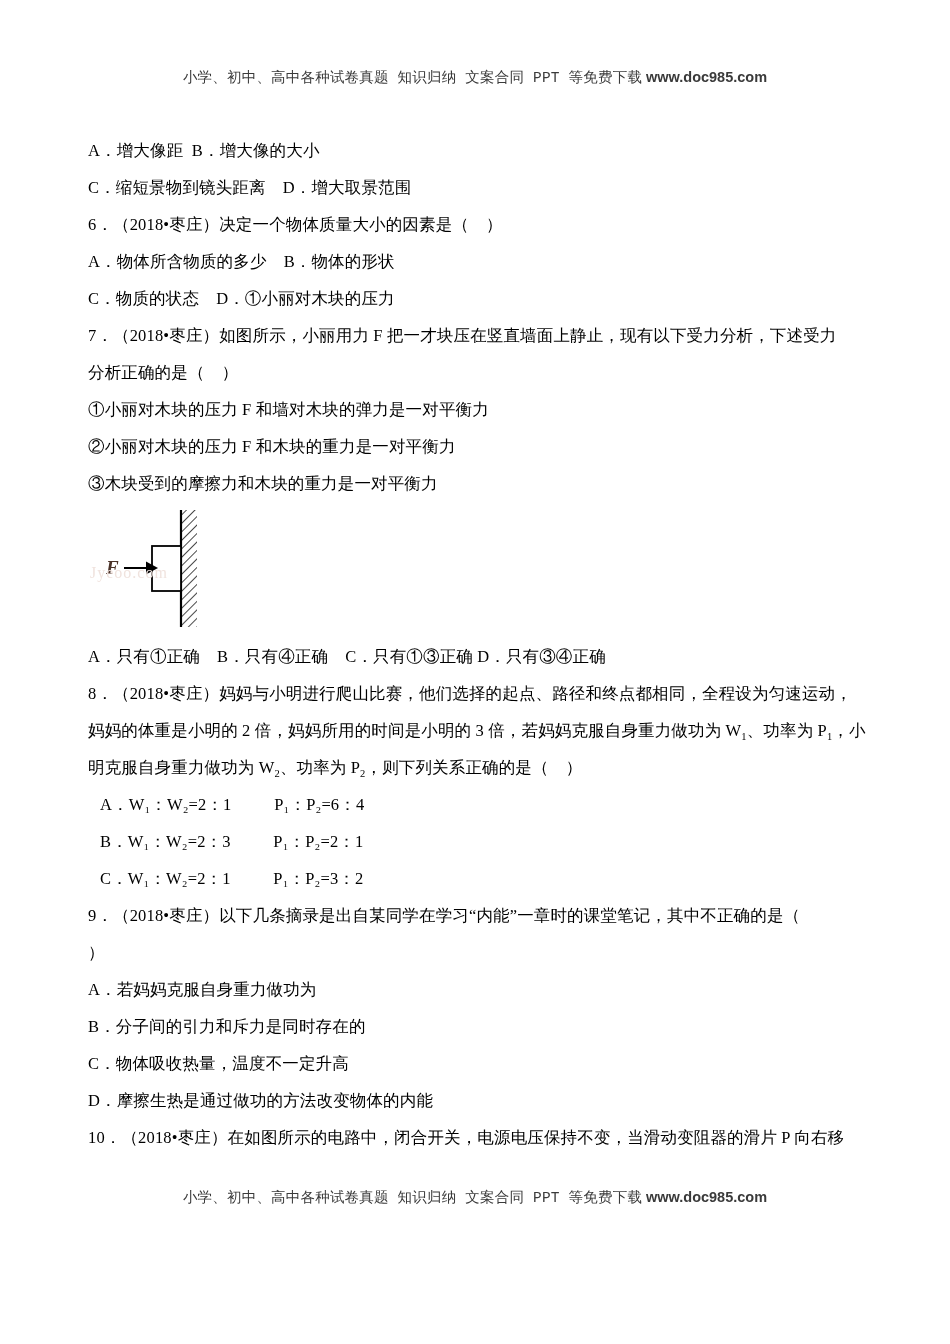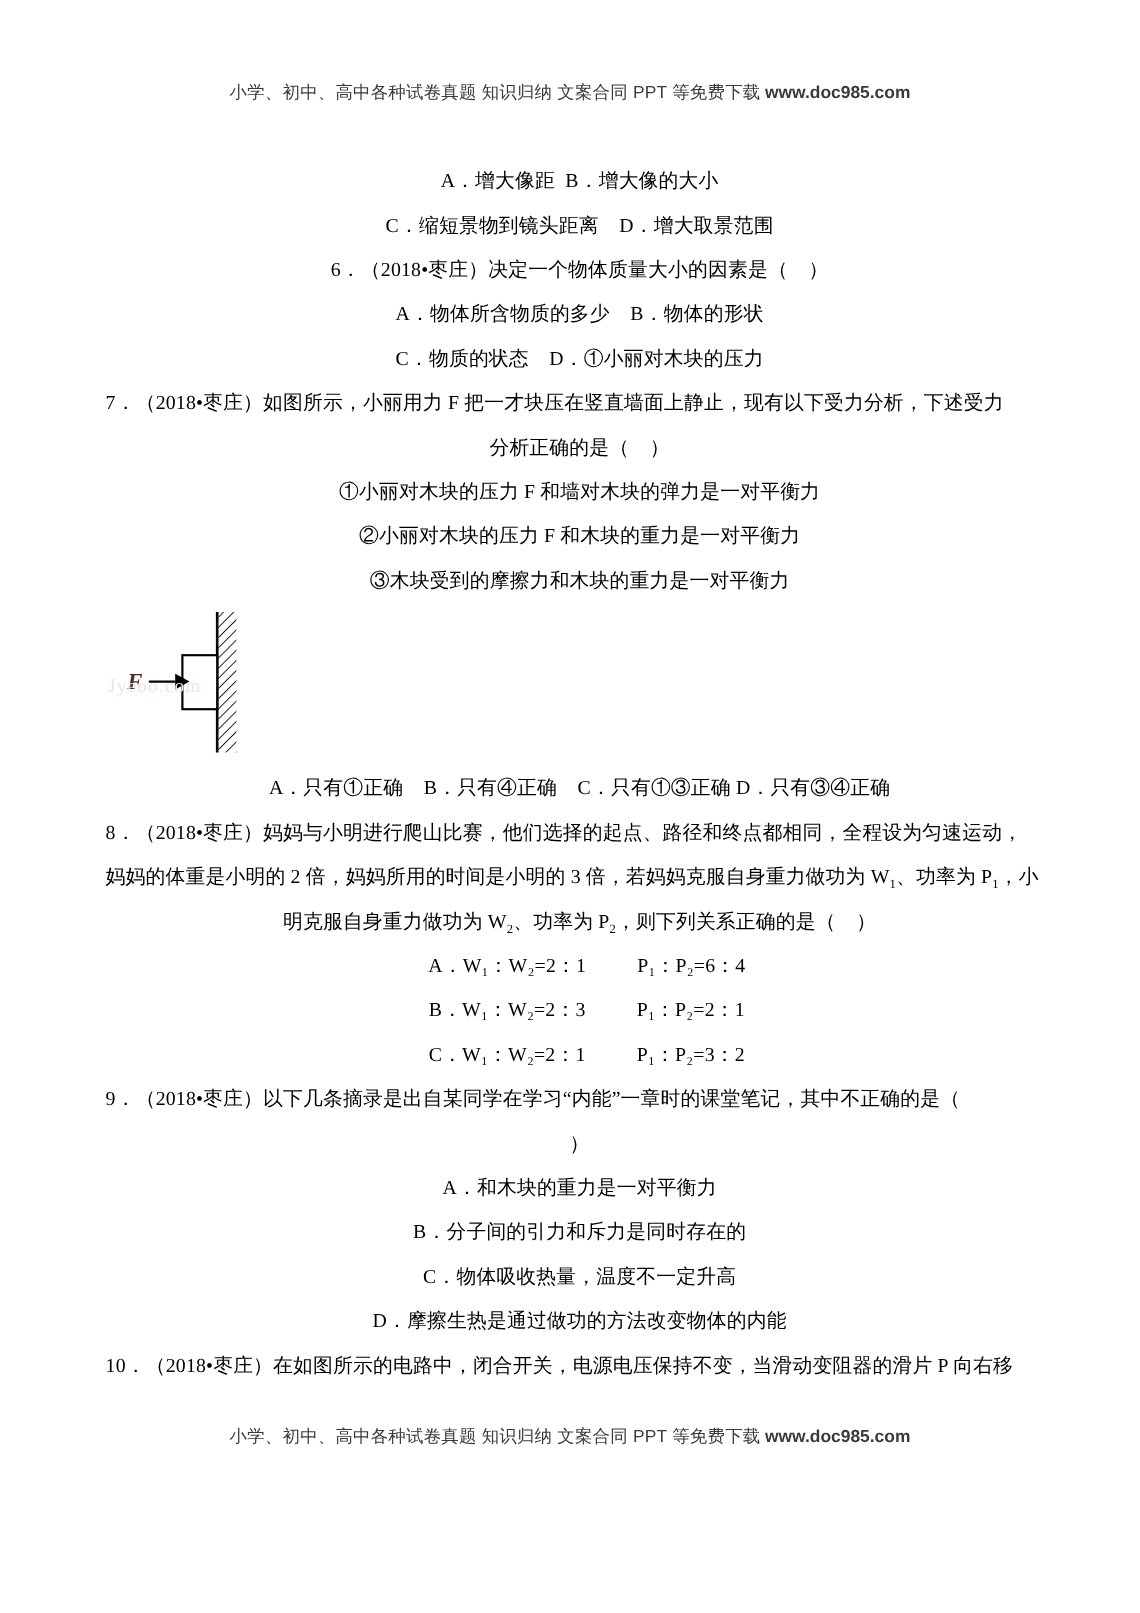--- a/index.html
+++ b/index.html
@@ -26,21 +26,21 @@
   .running-head {
     position: absolute;
     left: 0;
     width: 950px;
     text-align: center;
     font-size: 14.5px;
     color: #3a3a3a;
     letter-spacing: 0.2px;
     white-space: nowrap;
   }
-  .running-head .rh-text { font-family: Liberation Sans, sans-serif; }
+  .running-head .rh-text { font-family: Liberation Mono, monospace; }
   .running-head .rh-url {
     font-family: "Liberation Sans", "DejaVu Sans", sans-serif;
     font-weight: bold;
     letter-spacing: 0px;
   }
   #header-band { top: 68px; }
   #footer-band { top: 1188px; }
 
   
   .content {
@@ -48,21 +48,20 @@
     left: 88px;
     top: 132px;
     width: 790px;
   }
   .line {
     font-size: 16.5px;
     line-height: 37px;
     color: #000;
     white-space: pre-wrap;
     letter-spacing: 0.15px;
-    text-align: center;
   }
   .line.indent { padding-left: 12px; }
   .line.flow { text-align: justify; text-justify: inter-ideograph; }
   sub {
     font-size: 10.5px;
     vertical-align: sub;
     line-height: 0;
   }
 
   
@@ -142,21 +141,21 @@
 
     <div class="line flow">8．（2018•枣庄）妈妈与小明进行爬山比赛，他们选择的起点、路径和终点都相同，全程设为匀速运动，</div>
     <div class="line flow"><span>妈妈的体重是小明的 2 倍，妈妈所用的时间是小明的 3 倍，若妈妈克服自身重力做功为 W</span><sub>1</sub><span>、功率为 P</span><sub>1</sub><span>，小</span></div>
     <div class="line"><span>明克服自身重力做功为 W</span><sub>2</sub><span>、功率为 P</span><sub>2</sub><span>，则下列关系正确的是（    ）</span></div>
     <div class="line indent">A．W₁：W₂=2：1          P₁：P₂=6：4</div>
     <div class="line indent">B．W₁：W₂=2：3          P₁：P₂=2：1</div>
     <div class="line indent">C．W₁：W₂=2：1          P₁：P₂=3：2</div>
 
     <div class="line flow">9．（2018•枣庄）以下几条摘录是出自某同学在学习“内能”一章时的课堂笔记，其中不正确的是（</div>
     <div class="line">）</div>
-    <div class="line">A．和木块的重力是一对平衡力</div>
+    <div class="line">A．若妈妈克服自身重力做功为</div>
     <div class="line">B．分子间的引力和斥力是同时存在的</div>
     <div class="line">C．物体吸收热量，温度不一定升高</div>
     <div class="line">D．摩擦生热是通过做功的方法改变物体的内能</div>
 
     <div class="line flow">10．（2018•枣庄）在如图所示的电路中，闭合开关，电源电压保持不变，当滑动变阻器的滑片 P 向右移</div>
 
   </div>
 
   <div class="running-head" id="footer-band">
     <span class="rh-text">小学、初中、高中各种试卷真题 知识归纳 文案合同 PPT 等免费下载</span>

